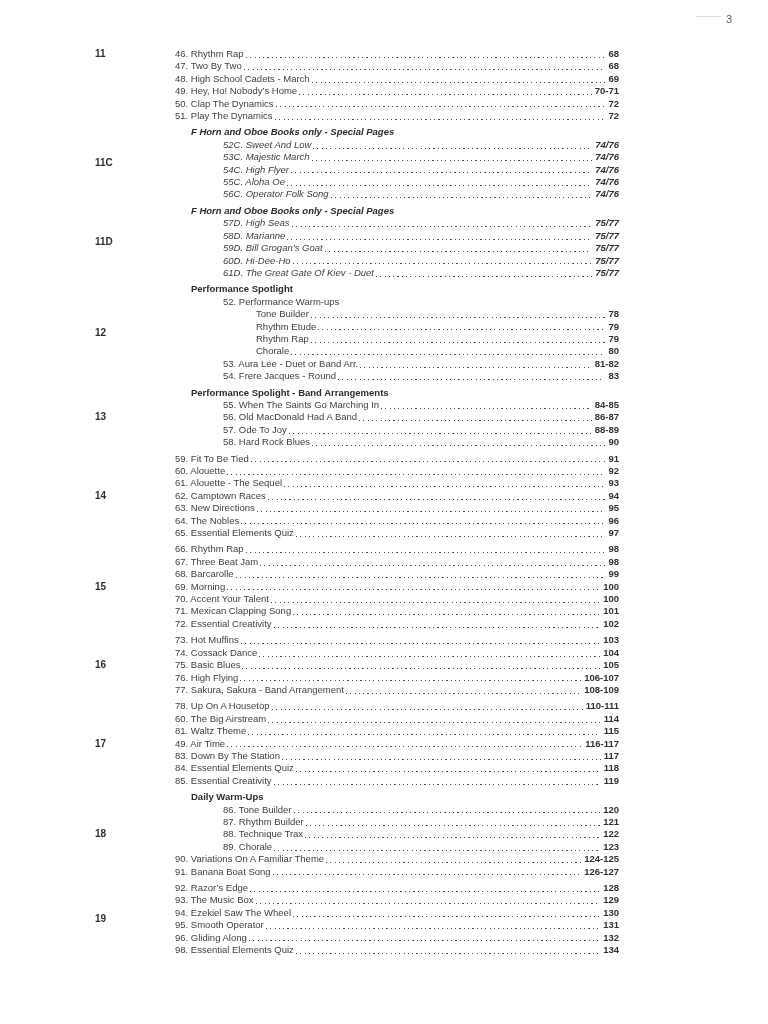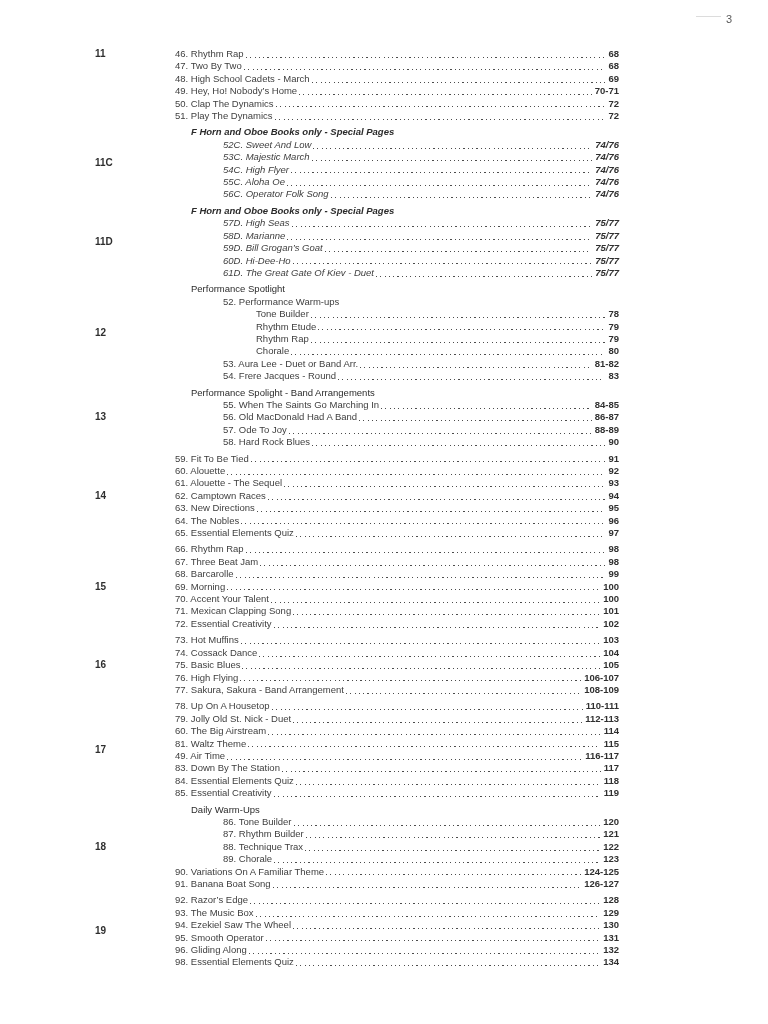--- a/index.html
+++ b/index.html
@@ -40,21 +40,21 @@
   .row .leader{
     flex:1;min-width:6px;margin:0 3px 0 2px;
     background-image:repeating-linear-gradient(to right,#4c4c4c 0,#4c4c4c 1.1px,transparent 1.1px,transparent 4.3px);
     background-size:100% 1.1px;
     background-repeat:no-repeat;
     background-position:left bottom 2.5px;
   }
   .row .page{flex:none;font-weight:700;color:#303030;}
   .lvl1{padding-left:48px;}
   .lvl2{padding-left:81px;}
-  .hdr{font-weight:400;color:#2b2b2b;padding-left:16px;}
+  .hdr{font-weight:700;color:#2b2b2b;padding-left:16px;}
   .hdr-it{font-weight:700;font-style:italic;color:#2b2b2b;padding-left:16px;}
   .it{font-style:italic;}
 </style>
 </head>
 <body>
 
 <div class="folio-rule"></div>
 <div class="folio">3</div>
 
 <div class="toc" id="toc">
@@ -340,25 +340,20 @@
     </div>
     <div class="section">
       <div class="sec-num">17</div>
       <div class="rows">
         <div class="row lvl0">
           <span class="title">78. Up On A Housetop</span>
           <span class="leader"></span>
           <span class="page">110-111</span>
         </div>
         <div class="row lvl0">
-          <span class="title">79. Jolly Old St. Nick - Duet</span>
-          <span class="leader"></span>
-          <span class="page">112-113</span>
-        </div>
-        <div class="row lvl0">
           <span class="title">60. The Big Airstream</span>
           <span class="leader"></span>
           <span class="page">114</span>
         </div>
         <div class="row lvl0">
           <span class="title">81. Waltz Theme</span>
           <span class="leader"></span>
           <span class="page">115</span>
         </div>
         <div class="row lvl0">

